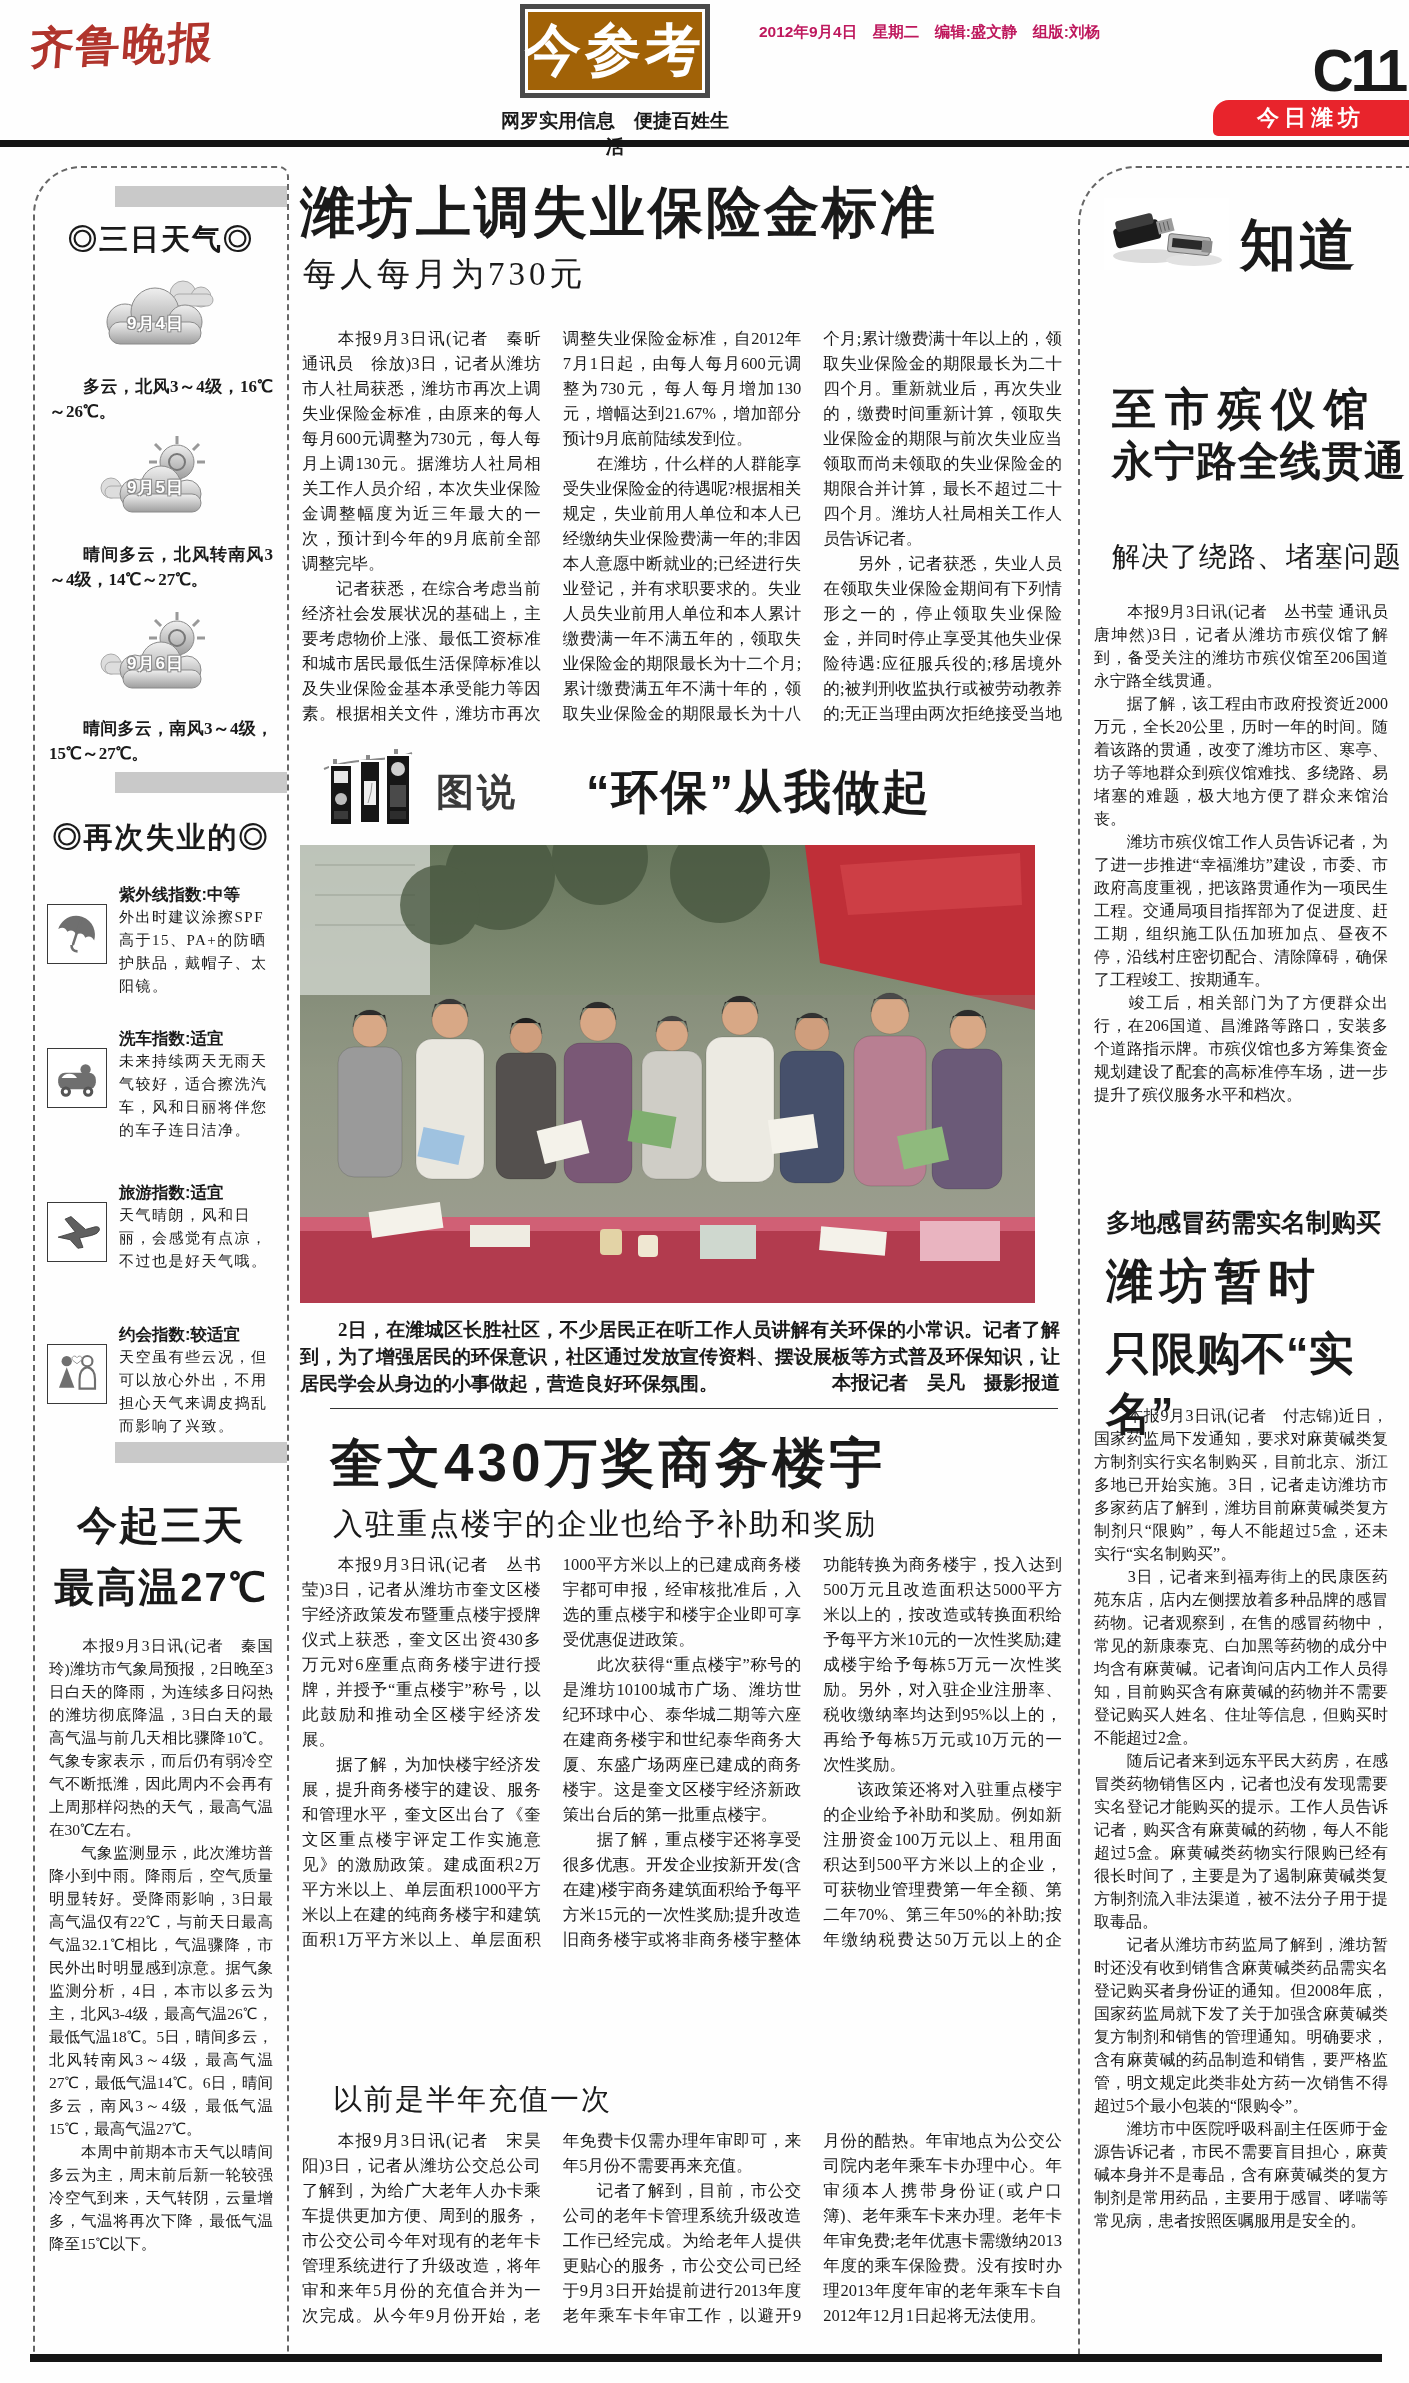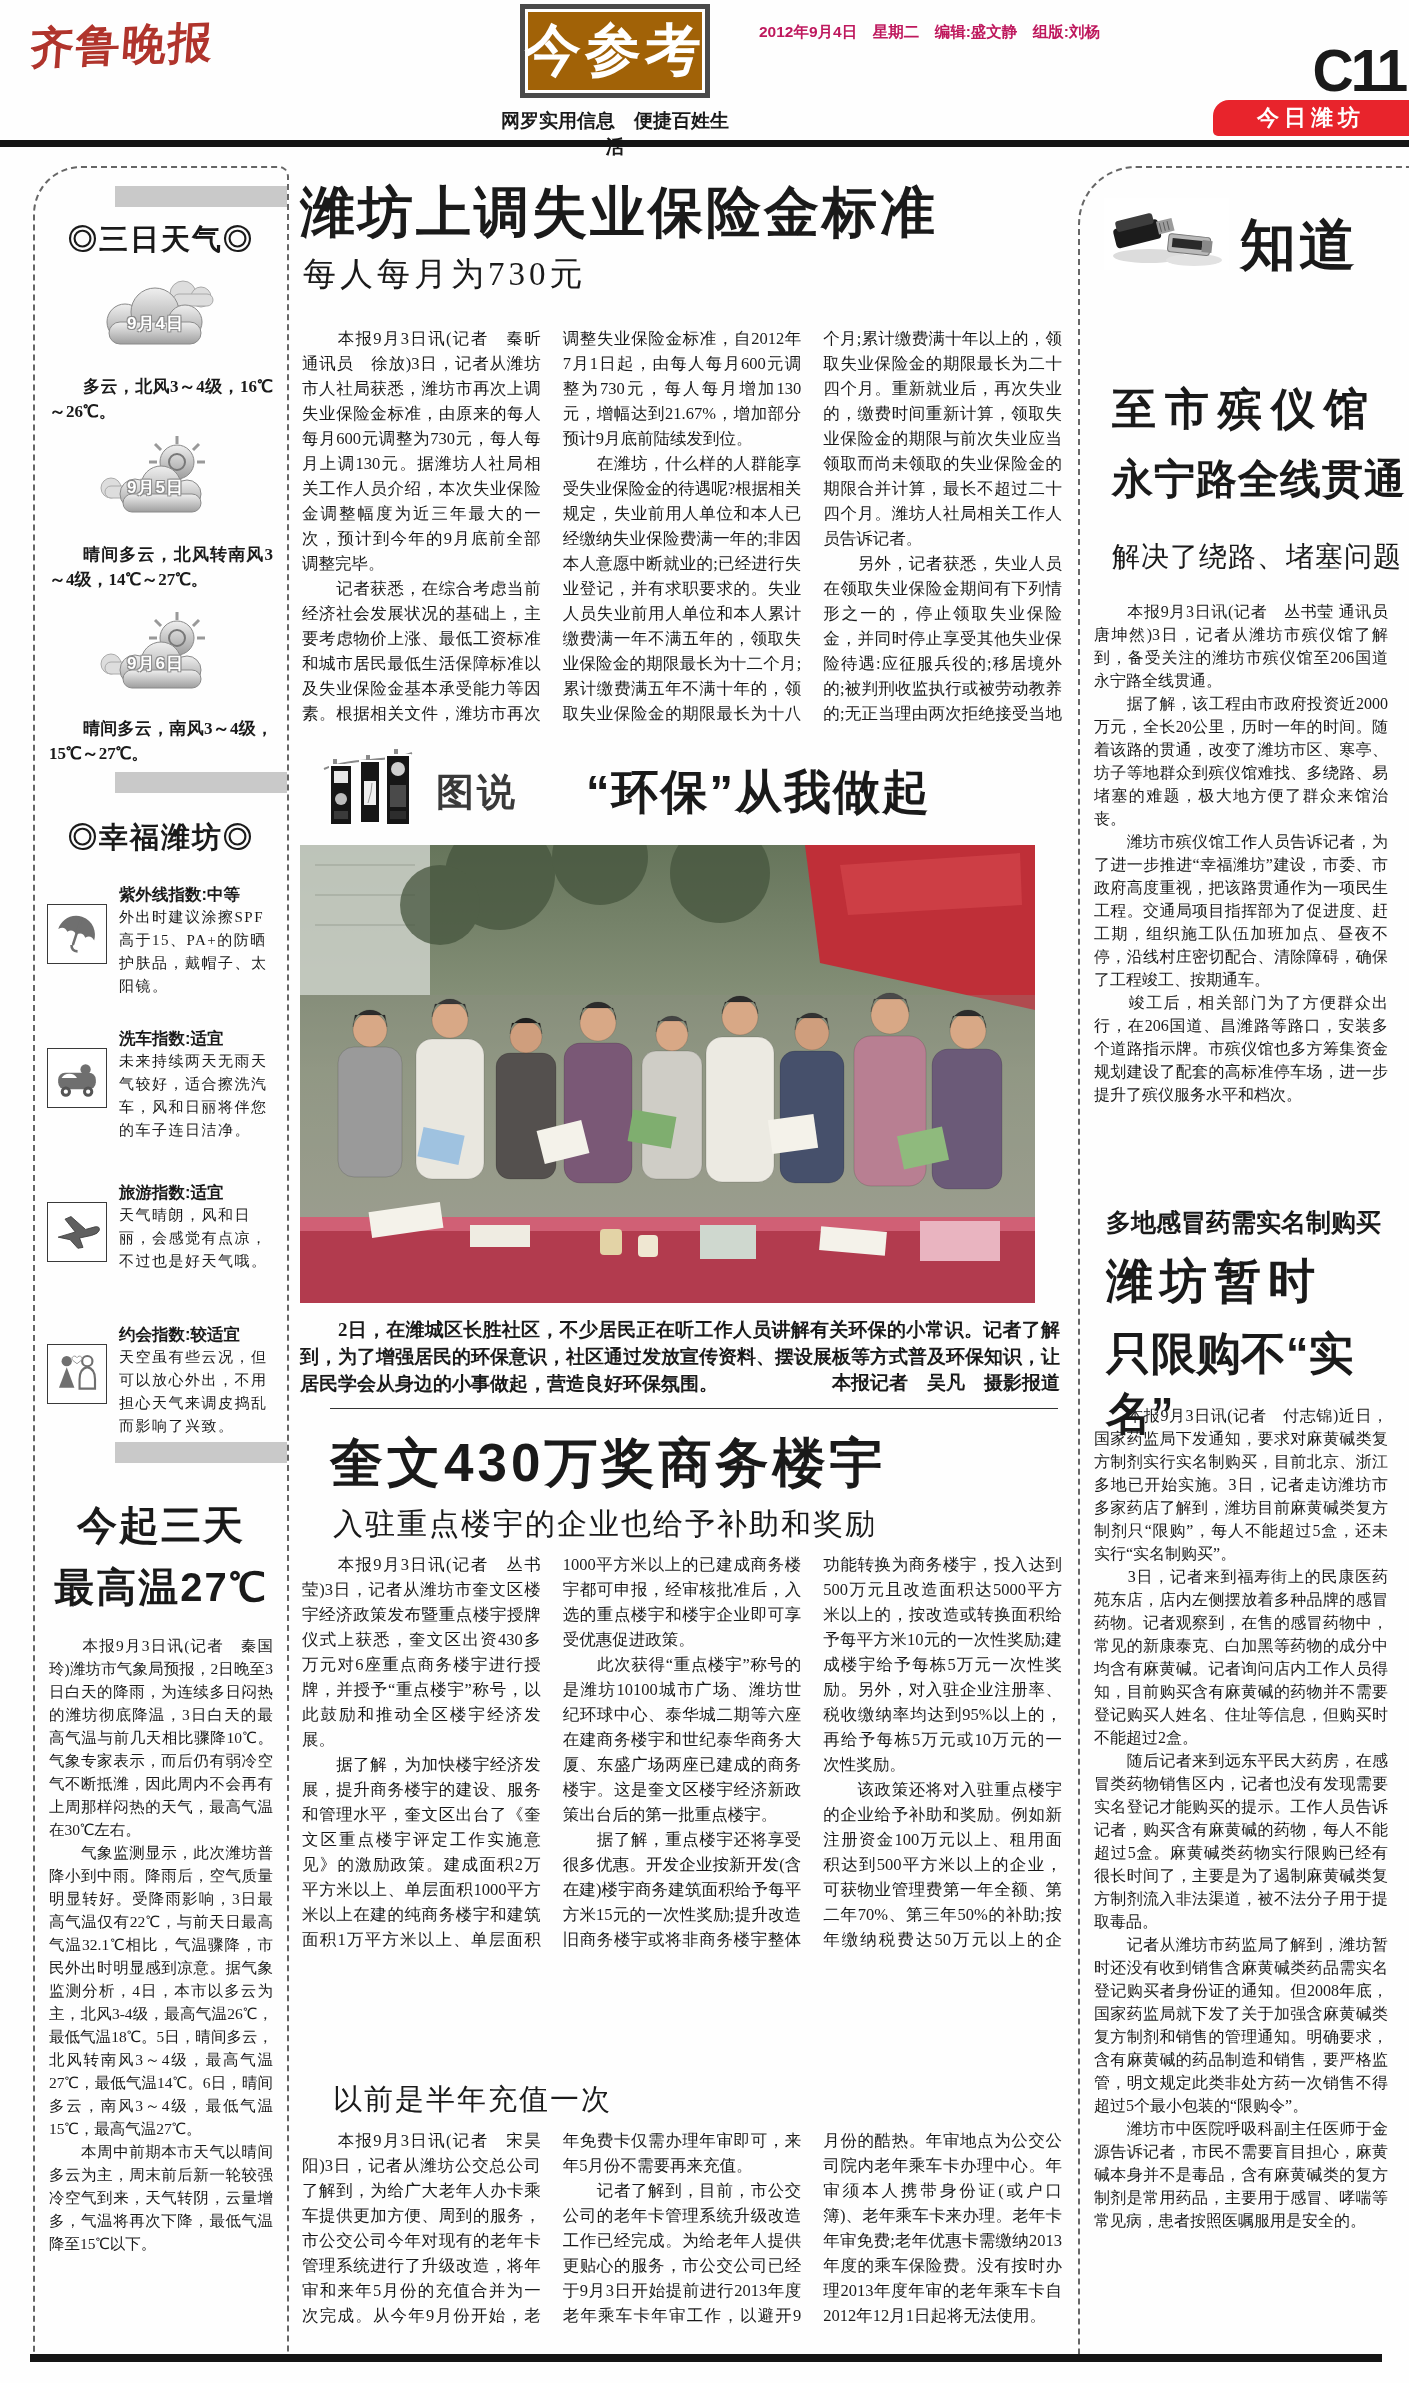--- a/index.html
+++ b/index.html
@@ -63,21 +63,21 @@
   .a3h{left:330px;top:2010px;font-size:49px;font-weight:900;letter-spacing:2px;}
   .a3sub{left:333px;top:2080px;font-size:29px;letter-spacing:2px;font-family:"Liberation Serif",serif;}
   .a3body{left:302px;top:2128px;width:760px;height:224px;}
 
   
   .rcol{left:1078px;top:166px;width:330px;height:2190px;border-left:2px dashed #666;
     border-top:2px dashed #666;border-radius:58px 0 0 0;}
   .kn-img{left:1104px;top:198px;width:125px;height:72px;}
   .kn-label{left:1240px;top:208px;font-size:56px;font-weight:900;letter-spacing:3px;}
   .r1h1{left:1112px;top:380px;font-size:44px;font-weight:900;letter-spacing:9px;}
-  .r1h2{left:1112px;top:452px;font-size:41px;font-weight:900;letter-spacing:1px;}
+  .r1h2{left:1112px;top:434px;font-size:41px;font-weight:900;letter-spacing:1px;}
   .r1sub{left:1112px;top:538px;font-size:28px;letter-spacing:1px;font-family:"Liberation Serif",serif;}
   .rbody{text-align:justify;font-size:16px;line-height:23px;font-family:"Liberation Serif",serif;
     white-space:pre-line;overflow:hidden;}
   .r1body{left:1094px;top:600px;width:294px;height:592px;}
   .r2kicker{left:1106px;top:1206px;font-size:25px;font-weight:600;font-family:"Liberation Serif",serif;}
   .r2h1{left:1106px;top:1250px;font-size:47px;font-weight:900;letter-spacing:7px;}
   .r2h2{left:1106px;top:1324px;font-size:45px;font-weight:900;}
   .r2body{left:1094px;top:1404px;width:294px;height:946px;}
 </style>
 </head>
@@ -183,21 +183,21 @@
             <circle cx="76" cy="54" r="20"></circle>
             <circle cx="102" cy="62" r="14"></circle>
             <rect x="38" y="62" width="78" height="18" rx="9"></rect>
           </g>
       </svg>
       <span class="wdate">9月6日</span>
     </div>
     <div class="abs wdesc" style="top:548px;">晴间多云，南风3～4级，15℃～27℃。</div>
 
     <div class="abs gbar" style="top:604px;"></div>
-    <div class="abs stitle" style="top:650px;">◎幸福潍坊◎</div>
+    <div class="abs stitle" style="top:650px;">◎再次失业的◎</div>
 
     <div class="abs idx" style="top:716px;">
       <div class="idx-icon">
         <svg width="48" height="48" viewBox="0 0 56 56">
             <g transform="rotate(18 28 26)">
               <path d="M28,7 C14,7 6,19 6,29 Q12,23 17,29 Q22,23 28,29 Q34,23 39,29 Q44,23 50,29 C50,19 42,7 28,7 Z" fill="#6f6f6f"></path>
               <rect x="26.5" y="9" width="3" height="33" rx="1.5" fill="#6f6f6f"></rect>
               <path d="M26.5,42 q2,7 9,5" fill="none" stroke="#6f6f6f" stroke-width="3"></path>
             </g>
           </svg>

